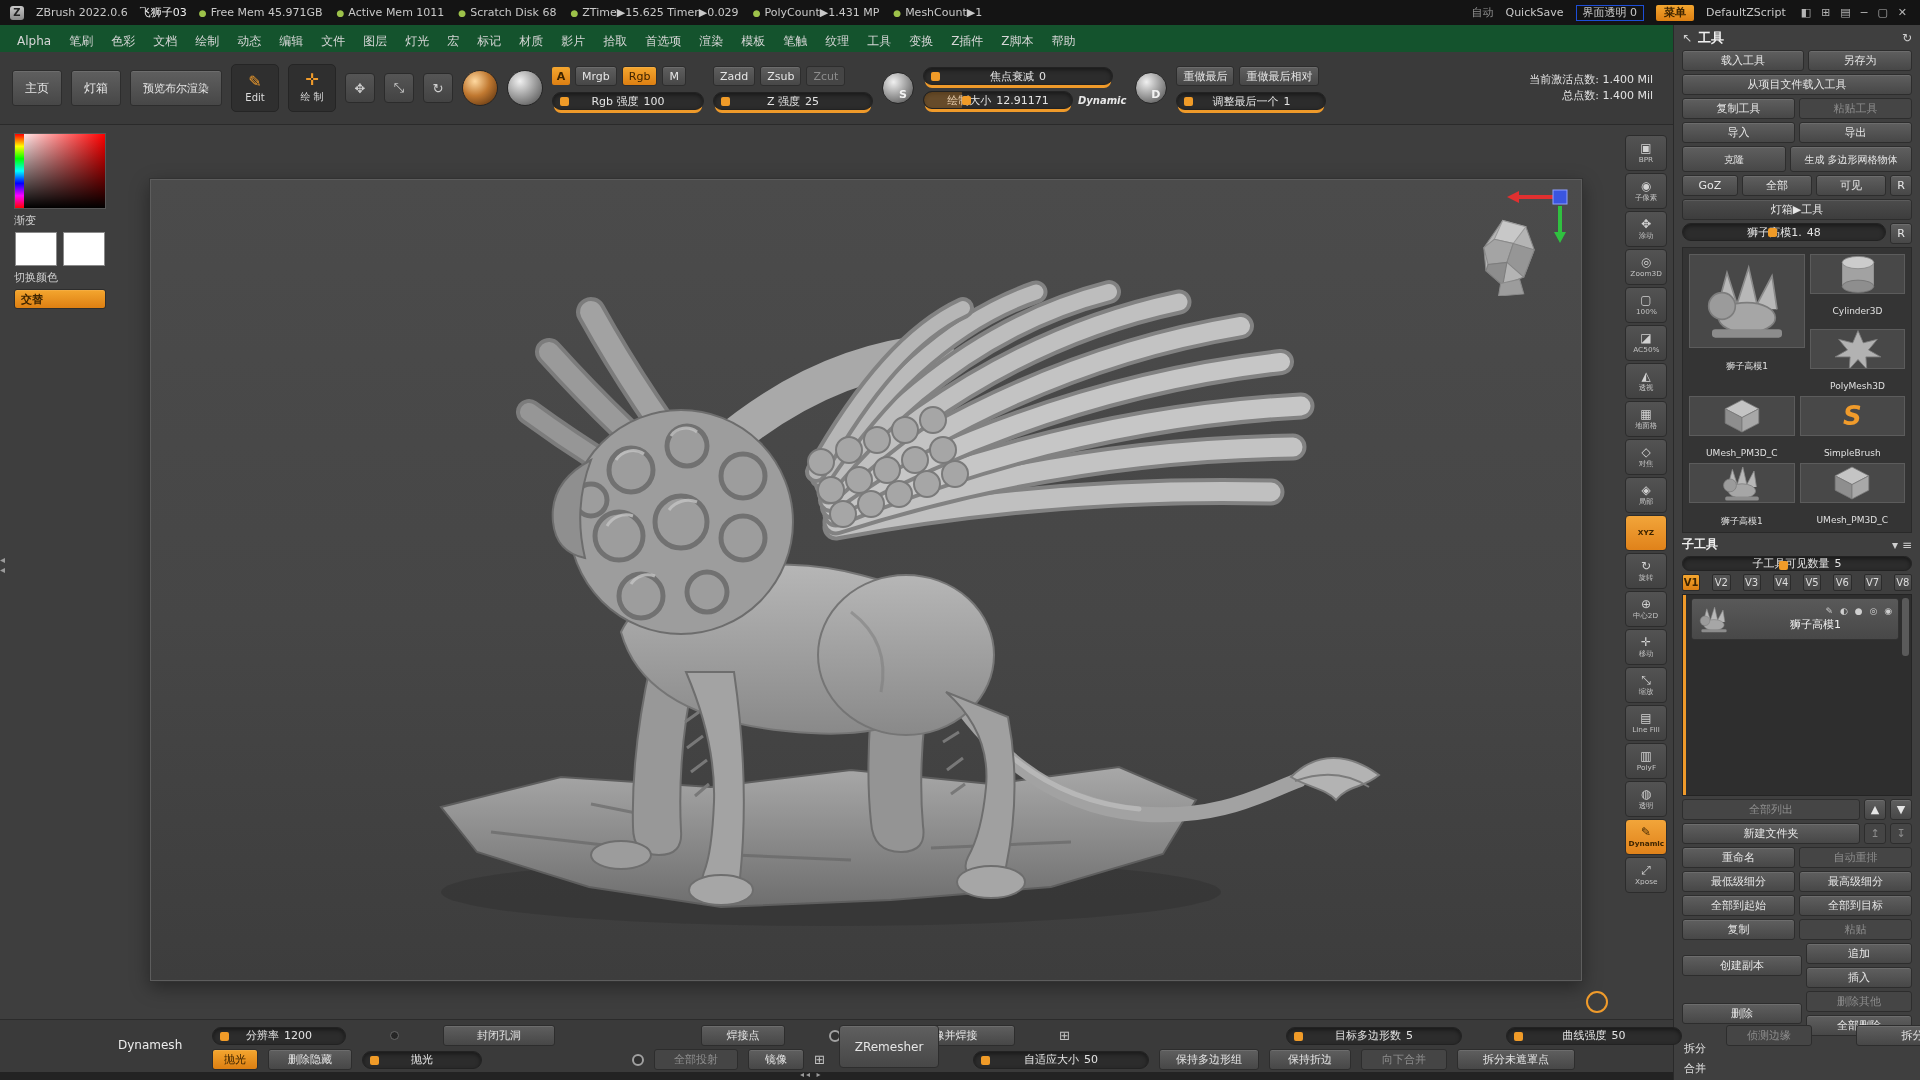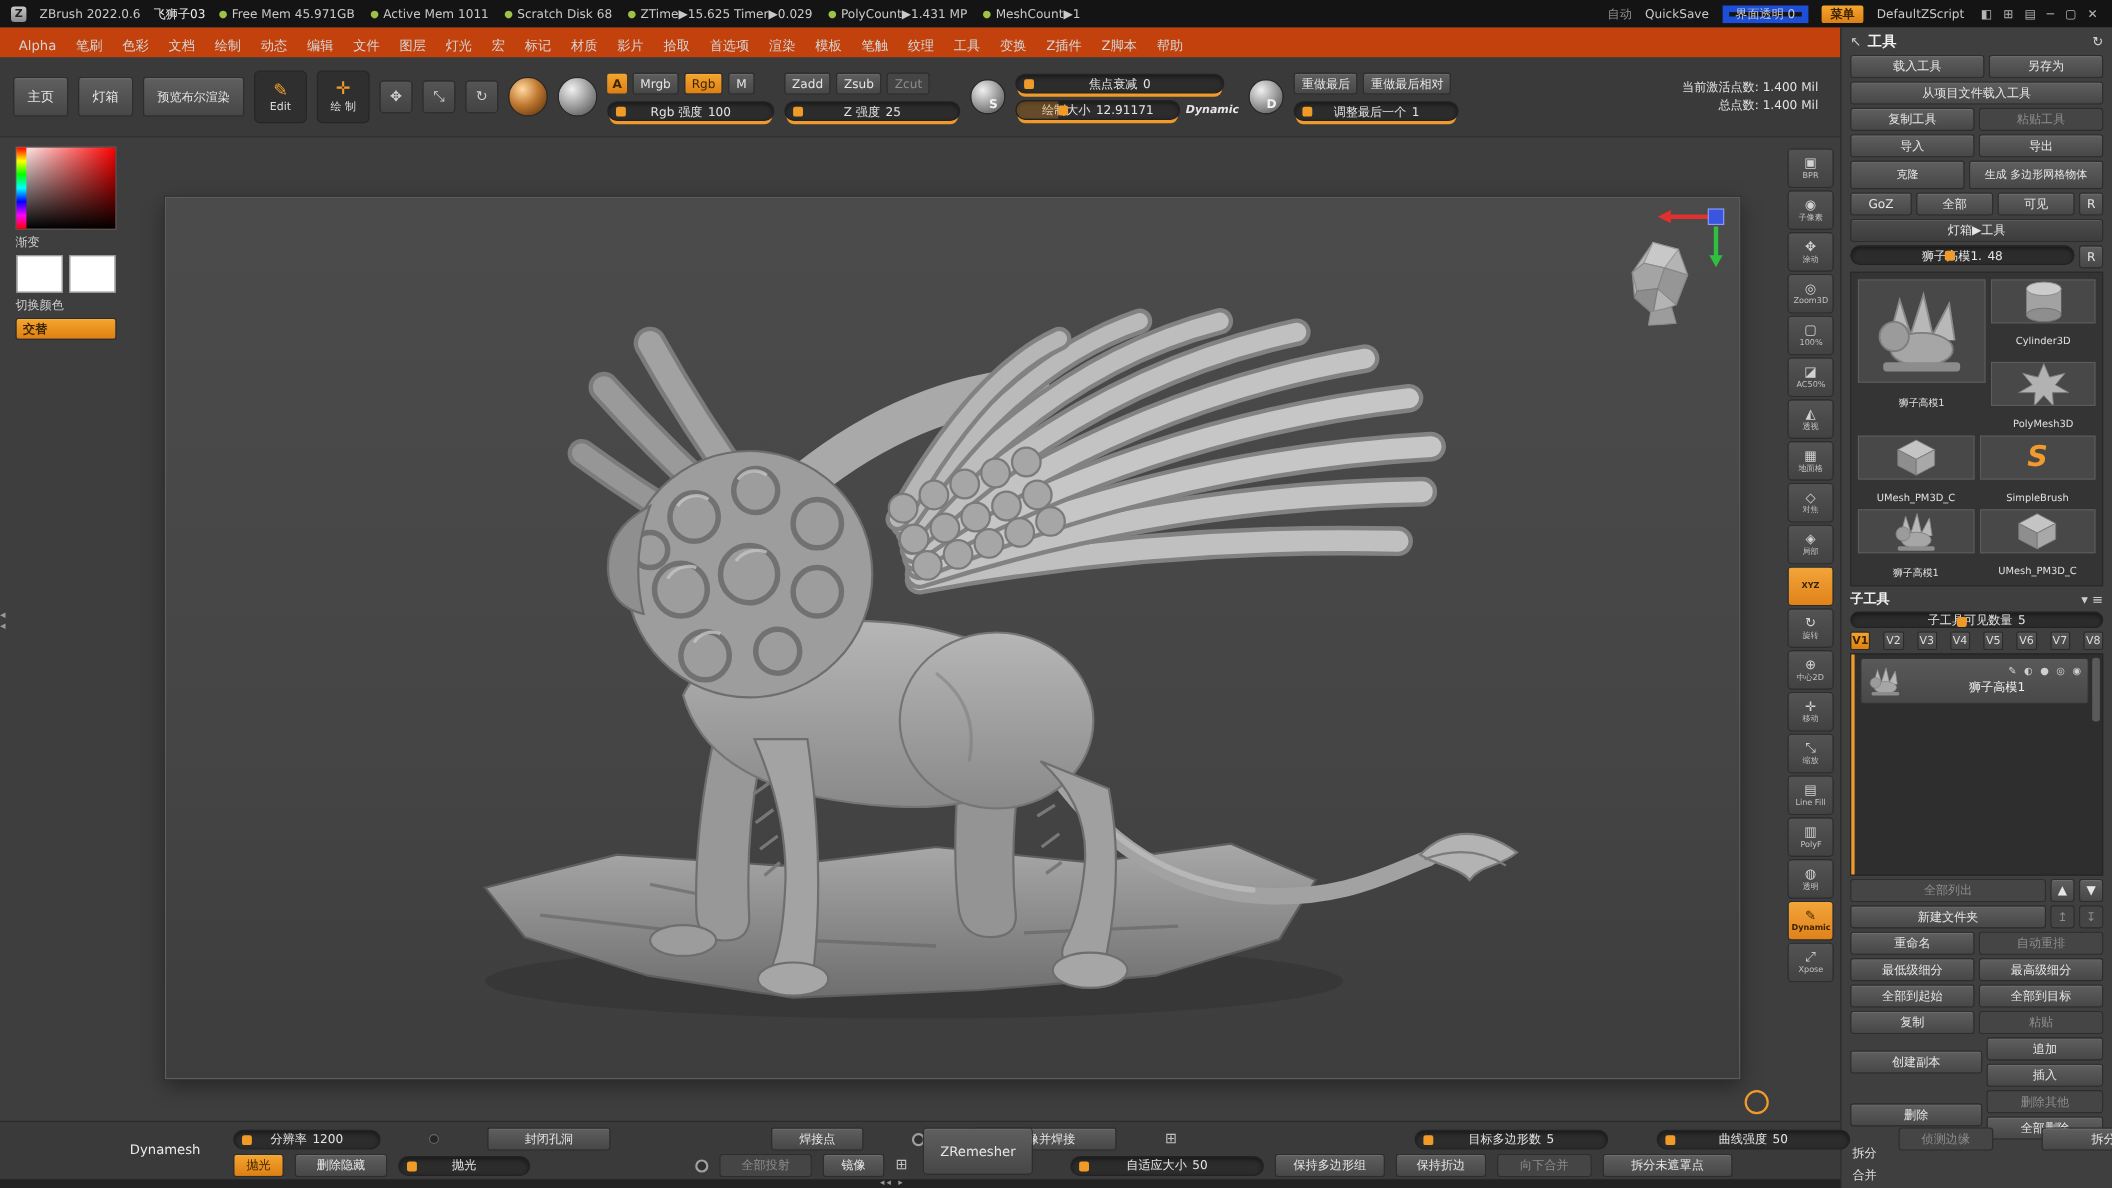--- a/index.html
+++ b/index.html
@@ -30,27 +30,27 @@
   
   .titlebar{ position:absolute; left:0; top:0; width:1920px; height:25px; background:#141414;
         display:flex; align-items:center; gap:12px; padding:0 10px; font-size:11px; color:#c9c9c9; }
   .app-logo{ width:14px; height:14px; background:linear-gradient(#c9c9c9,#8a8a8a); color:#222; font-weight:bold;
         font-size:10px; display:flex; align-items:center; justify-content:center; border-radius:3px; }
   .tb-doc{ color:#f0f0f0; }
   .stat{ display:flex; align-items:center; gap:4px; }
   .stat .sdot{ color:#9dc24a; font-size:9px; }
   .tb-sp{ flex:1; }
   .tb-dim{ color:#8f8f8f; }
-  .tb-box{ border:6px solid #1d4ed8; padding:0 6px; height:16px; display:flex; align-items:center; }
+  .tb-box{ border:1px solid #1d4ed8; padding:0 6px; height:16px; display:flex; align-items:center; }
   .tb-menu{ background:linear-gradient(#f4a62f,#dd7f12); color:#3d2400; padding:0 8px; height:16px;
         display:flex; align-items:center; border-radius:2px; font-weight:bold; }
   .wicon{ color:#b5b5b5; font-size:11px; padding:0 3px; }
 
   
-  .menubar{ position:absolute; left:0; top:25px; width:1673px; height:22px; background:#c2410c;
+  .menubar{ position:absolute; left:0; top:25px; width:1673px; height:22px; background:#14532d;
         border-bottom:1px solid #262626; display:flex; align-items:center; padding:16px 8px; }
   .menu-item{ padding:0 9px; font-size:12px; color:#d6d6d6; height:100%; display:flex; align-items:center; }
 
   
   .shelf{ position:absolute; left:0; top:52px; width:1673px; height:73px; background:#3a3a3a;
         border-bottom:1px solid #2a2a2a; display:flex; align-items:center; gap:9px; padding:0 12px; }
   .bigbtn{ height:36px; padding:0 12px; font-size:12px; }
   .iconbtn{ width:48px; height:48px; background:#2f2f2f; border:1px solid #252525; border-radius:5px;
         display:flex; flex-direction:column; align-items:center; justify-content:center; gap:2px; }
   .iconbtn .ig{ color:#f09b2b; font-size:16px; line-height:16px; }

